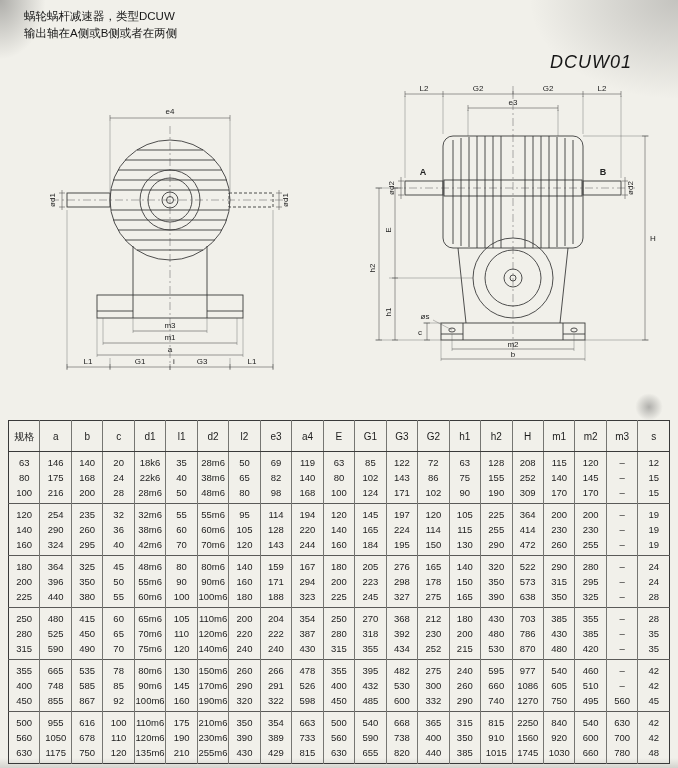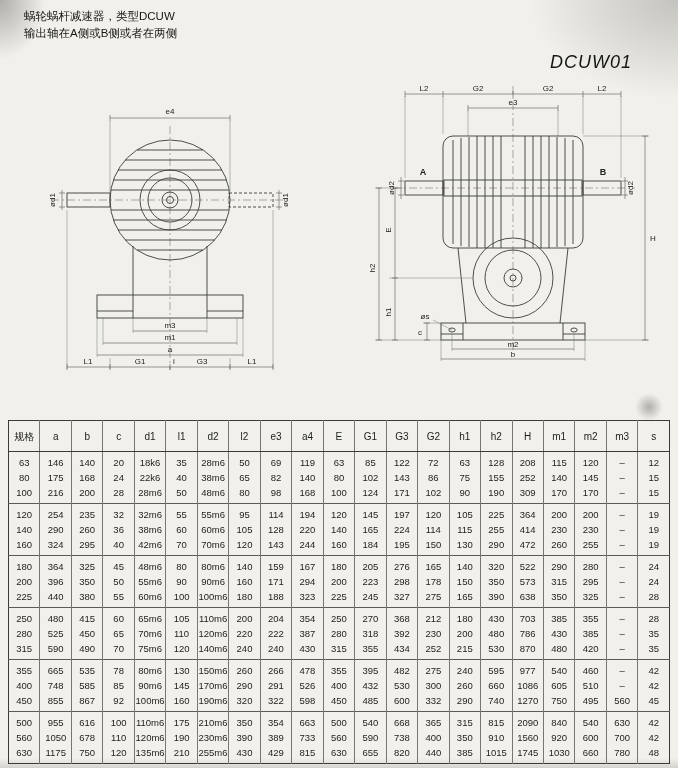--- a/index.html
+++ b/index.html
@@ -660,21 +660,21 @@
           <td>210m6</td>
           <td>350</td>
           <td>354</td>
           <td>663</td>
           <td>500</td>
           <td>540</td>
           <td>668</td>
           <td>365</td>
           <td>315</td>
           <td>815</td>
-          <td>2090</td>
+          <td>2250</td>
           <td>840</td>
           <td>540</td>
           <td>630</td>
           <td>42</td>
         </tr>
         <tr>
           <td>560</td>
           <td>1050</td>
           <td>678</td>
           <td>110</td>

